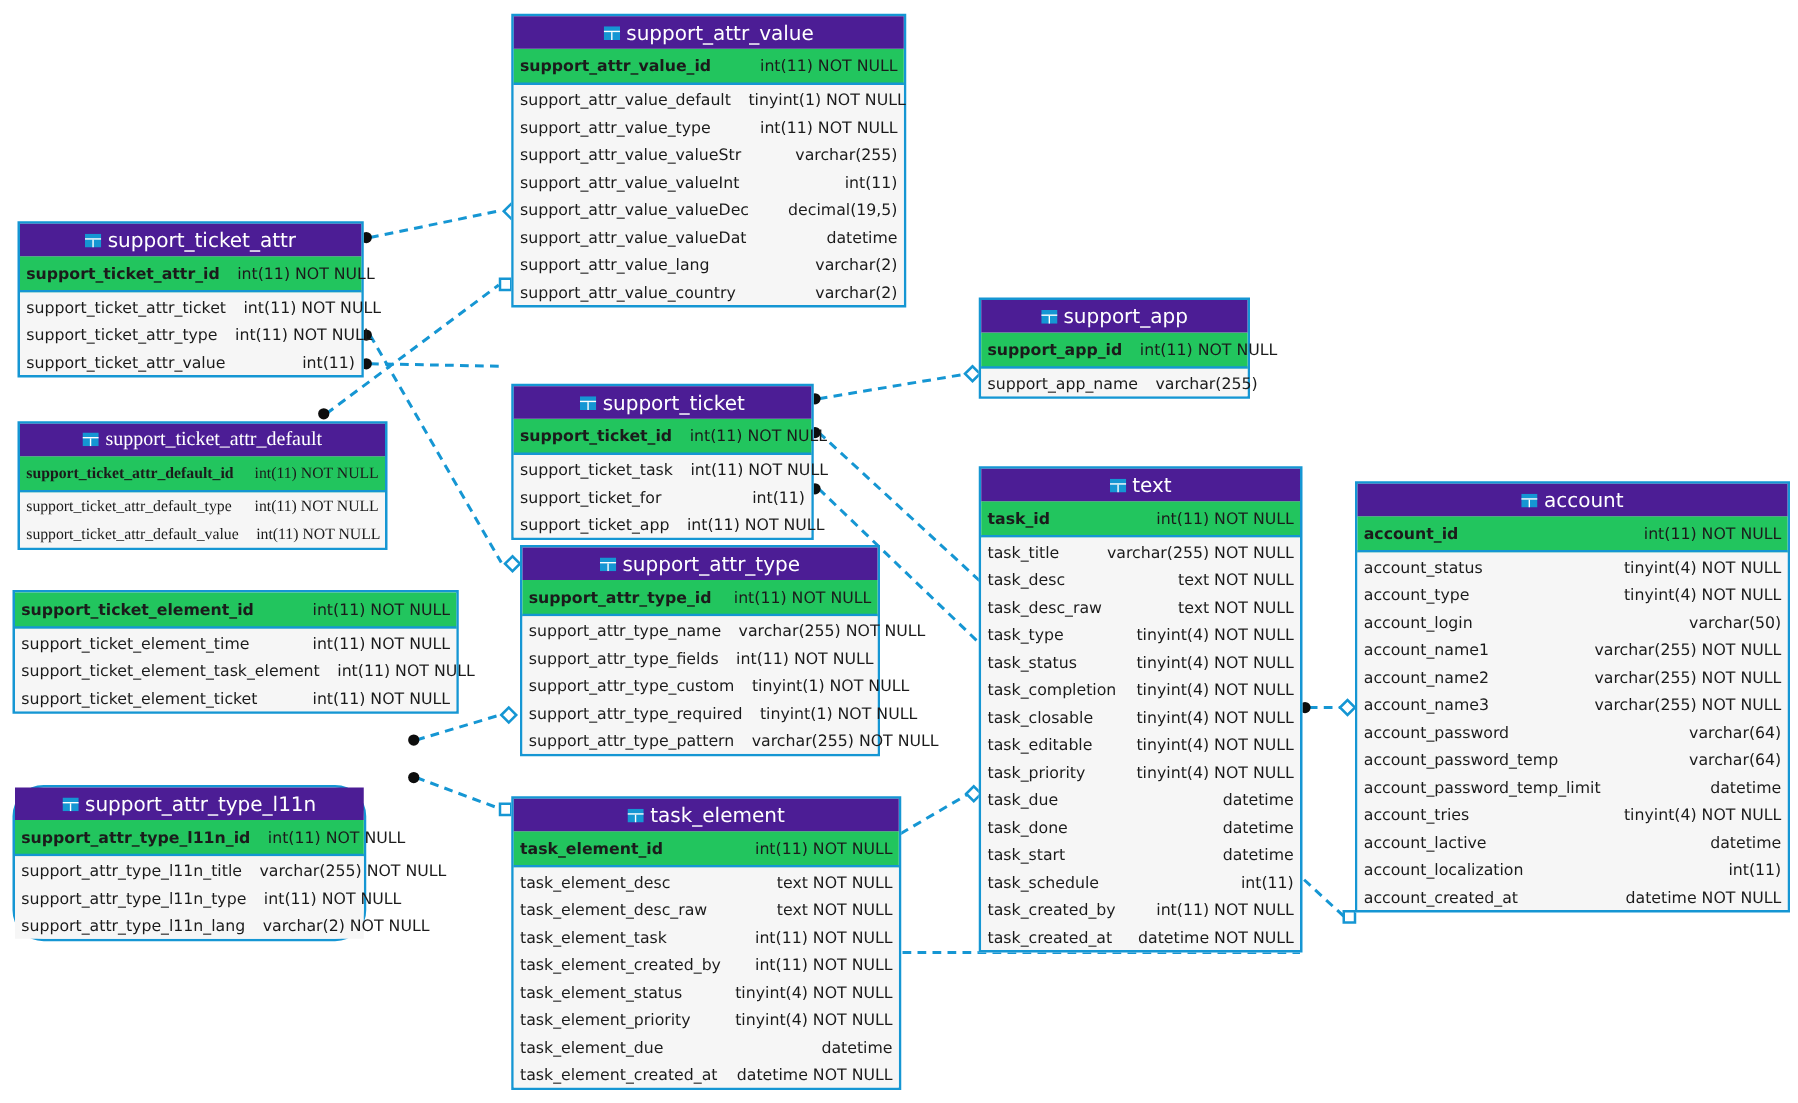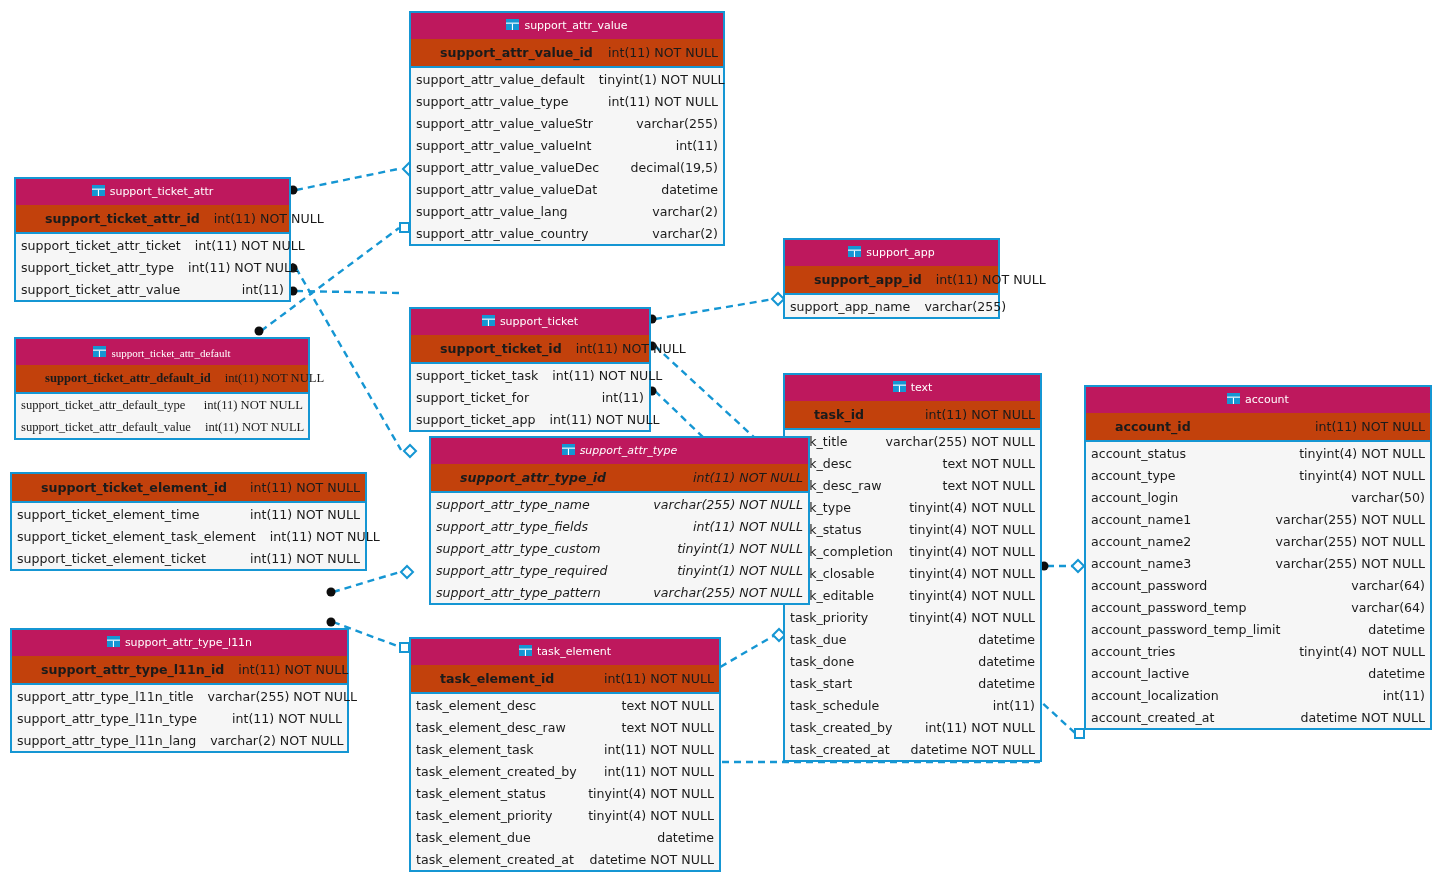--- a/index.html
+++ b/index.html
@@ -12,40 +12,39 @@
   #links{position:absolute;left:0;top:0;width:1438px;height:882px;pointer-events:none;}
 
   .table{
     position:absolute;
     border:2px solid #1596d3;
     background:#ffffff;
     box-sizing:border-box;
     box-shadow:0 0 0 0 rgba(0,0,0,0);
   }
   .tbl-header{
-    background:#be185d;
+    background:#4c1d95;
     color:#ffffff;
-    font-size:11px;
+    font-size:16px;
     height:26px;
     line-height:26px;
     text-align:center;
     white-space:nowrap;
     position:relative;
   }
   .tbl-header .tname{vertical-align:middle;}
   .tbl-icon{
     display:inline-block;
     width:13px;height:11px;
     vertical-align:-1px;
     margin-right:5px;
   }
   .pk-row{
-    background:#c2410c;
+    background:#22c55e;
     border-bottom:2px solid #1596d3;
-    padding-left:24px;
   }
   .rows{background:#f6f6f6;}
   .row{
     display:flex;
     justify-content:space-between;
     align-items:center;
     height:22px;
     padding:0 5px;
     font-size:12.6px;
     color:#1b1b1b;
@@ -404,21 +403,21 @@
           <div class="row">
             <span class="fname">account_localization</span>
             <span class="ftype">int(11)</span>
           </div>
           <div class="row">
             <span class="fname">account_created_at</span>
             <span class="ftype">datetime NOT NULL</span>
           </div>
         </div>
       </div>
-      <div class="table" style="left: 429px; top: 436px; width: 381px; font-style: italic;">
+      <div class="table" style="left: 416px; top: 436px; width: 288px;">
         <div class="tbl-header"><span class="tbl-icon"><svg viewBox="0 0 13 11" width="13" height="11" xmlns="http://www.w3.org/2000/svg">
               <rect x="0" y="0" width="13" height="11" fill="#1596d3"></rect>
               <rect x="1" y="1" width="11" height="2.6" fill="#ffffff" opacity="0.0"></rect>
               <rect x="0" y="3.6" width="13" height="1.1" fill="#ffffff"></rect>
               <rect x="5.9" y="4.7" width="1.1" height="6.3" fill="#ffffff"></rect>
             </svg></span><span class="tname">support_attr_type</span></div>
         <div class="pk-row">
           <div class="row">
             <span class="fname">support_attr_type_id</span>
             <span class="ftype">int(11) NOT NULL</span>
@@ -462,21 +461,21 @@
           <div class="row">
             <span class="fname">support_ticket_element_task_element</span>
             <span class="ftype">int(11) NOT NULL</span>
           </div>
           <div class="row">
             <span class="fname">support_ticket_element_ticket</span>
             <span class="ftype">int(11) NOT NULL</span>
           </div>
         </div>
       </div>
-      <div class="table" style="left: 10px; top: 628px; width: 339px;">
+      <div class="table" style="left: 10px; top: 628px; width: 283px; border-radius: 25px;">
         <div class="tbl-header"><span class="tbl-icon"><svg viewBox="0 0 13 11" width="13" height="11" xmlns="http://www.w3.org/2000/svg">
               <rect x="0" y="0" width="13" height="11" fill="#1596d3"></rect>
               <rect x="1" y="1" width="11" height="2.6" fill="#ffffff" opacity="0.0"></rect>
               <rect x="0" y="3.6" width="13" height="1.1" fill="#ffffff"></rect>
               <rect x="5.9" y="4.7" width="1.1" height="6.3" fill="#ffffff"></rect>
             </svg></span><span class="tname">support_attr_type_l11n</span></div>
         <div class="pk-row">
           <div class="row">
             <span class="fname">support_attr_type_l11n_id</span>
             <span class="ftype">int(11) NOT NULL</span>

